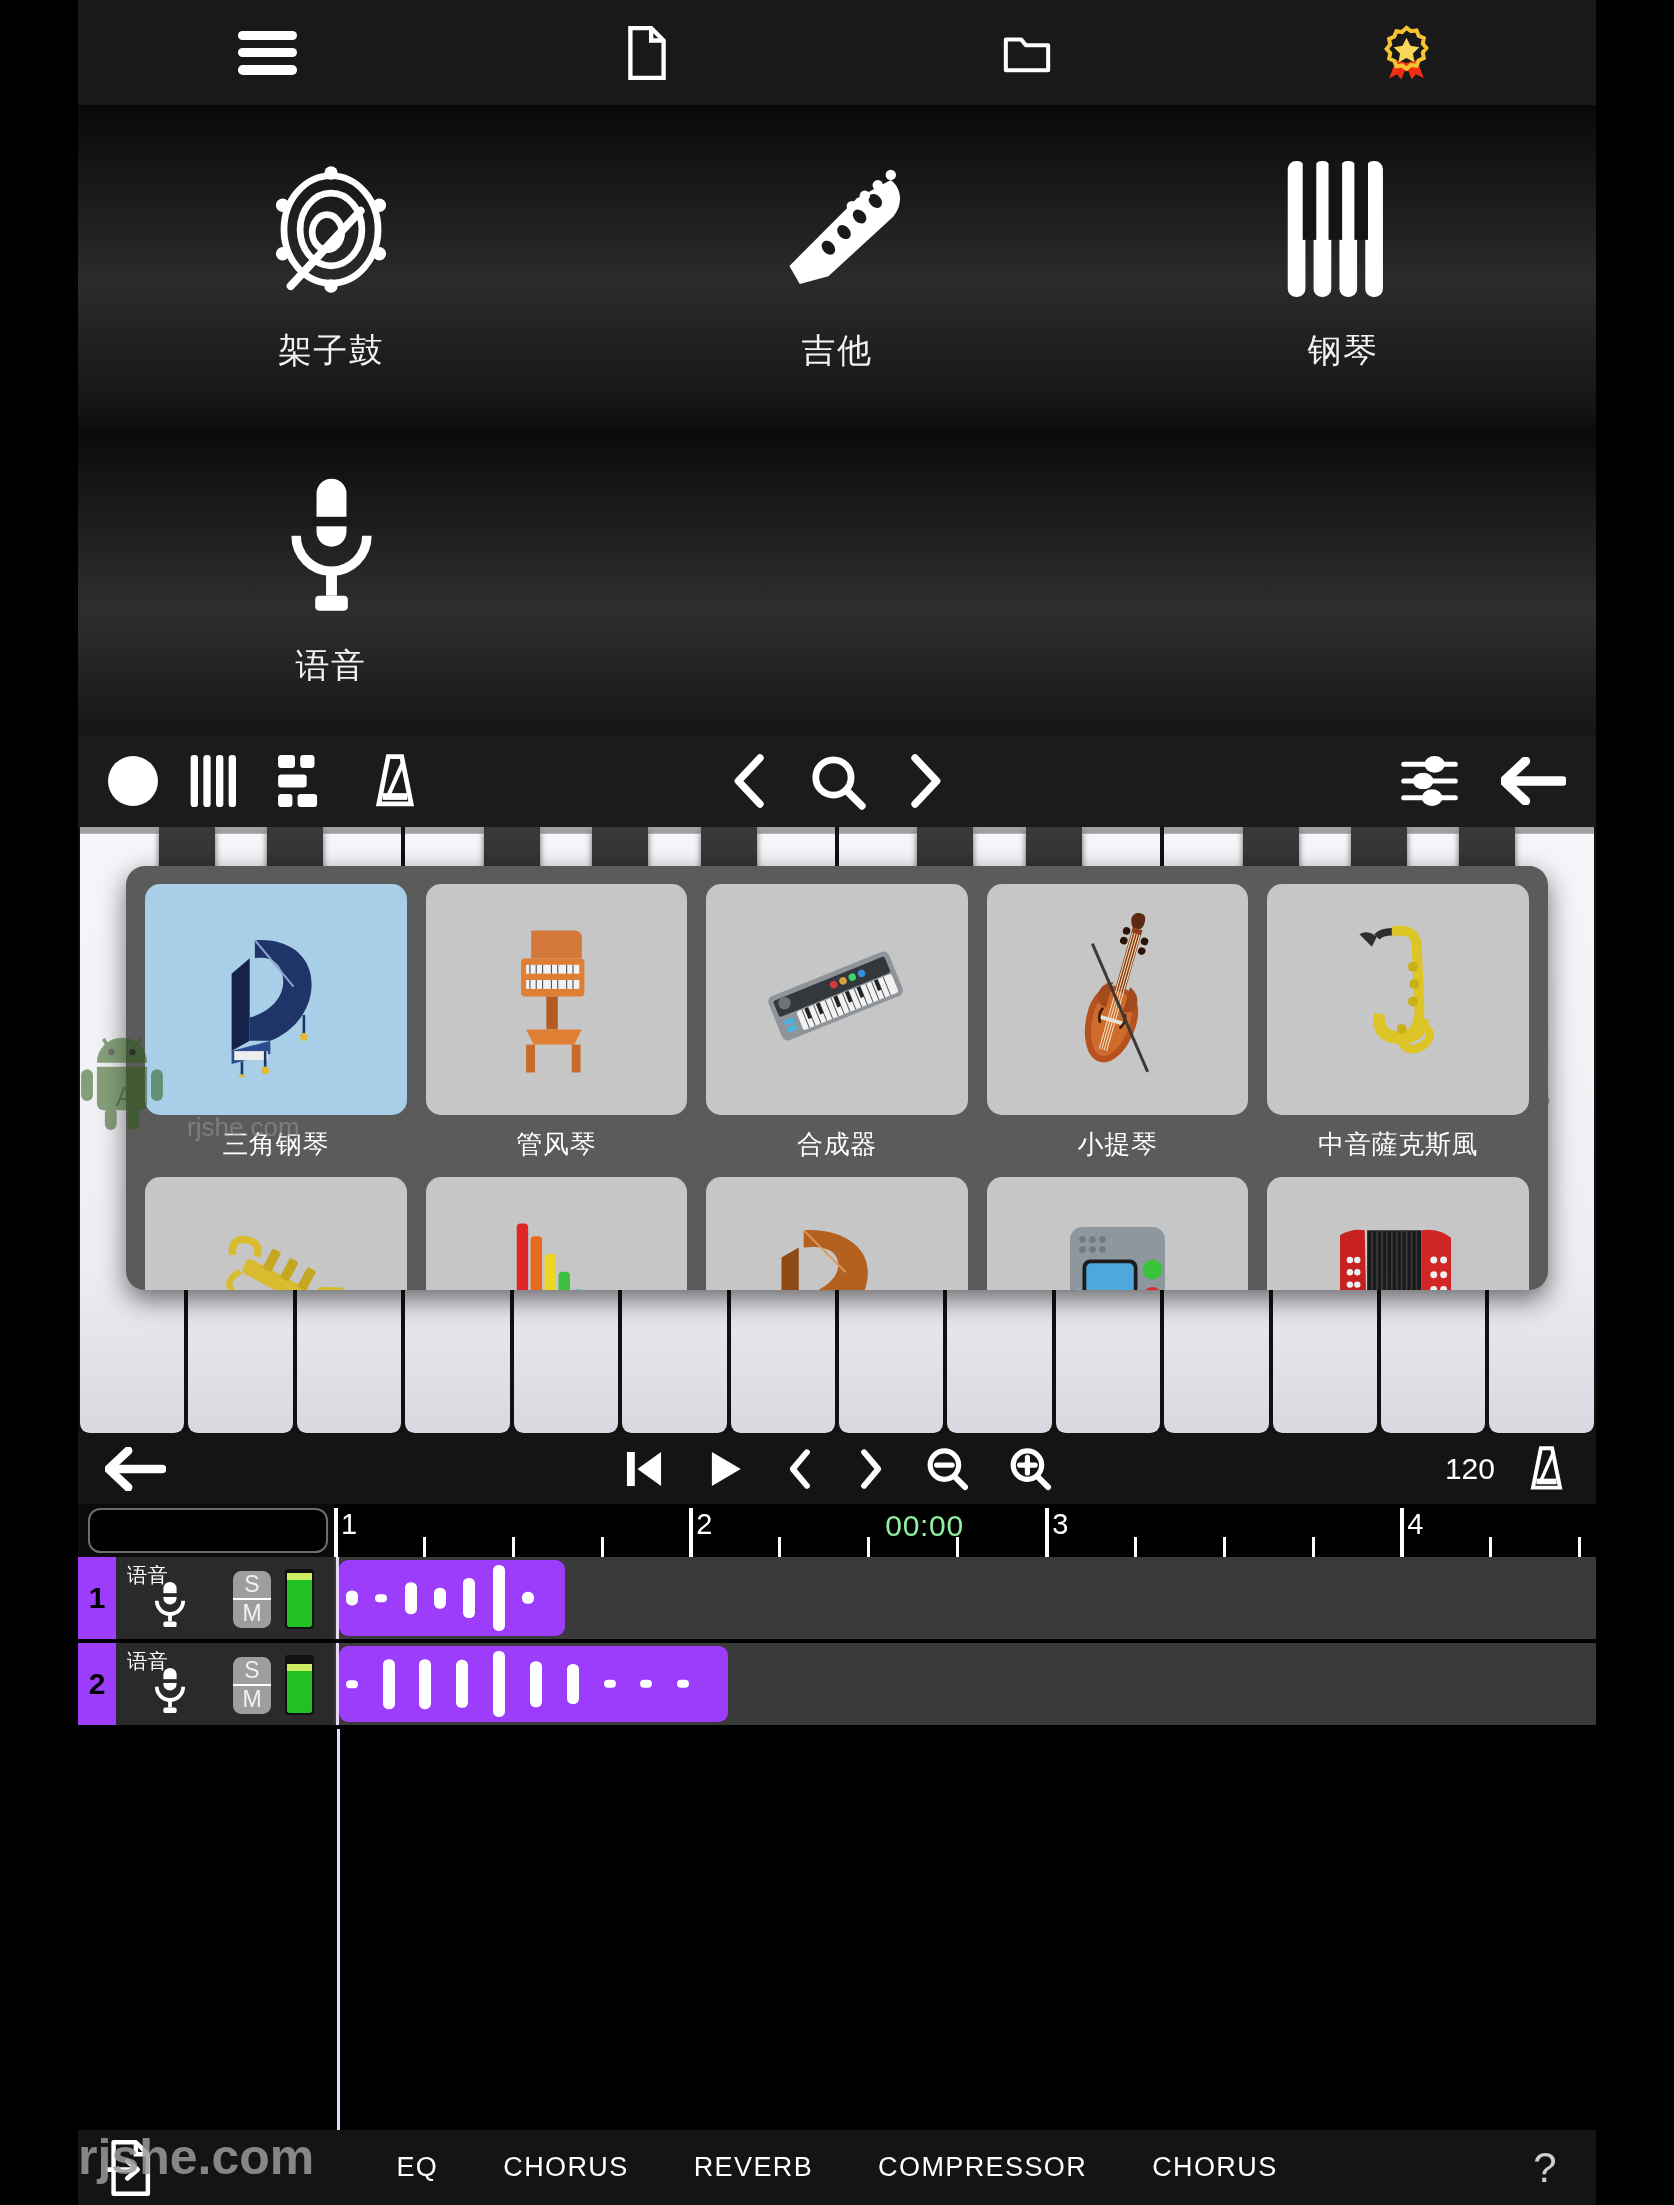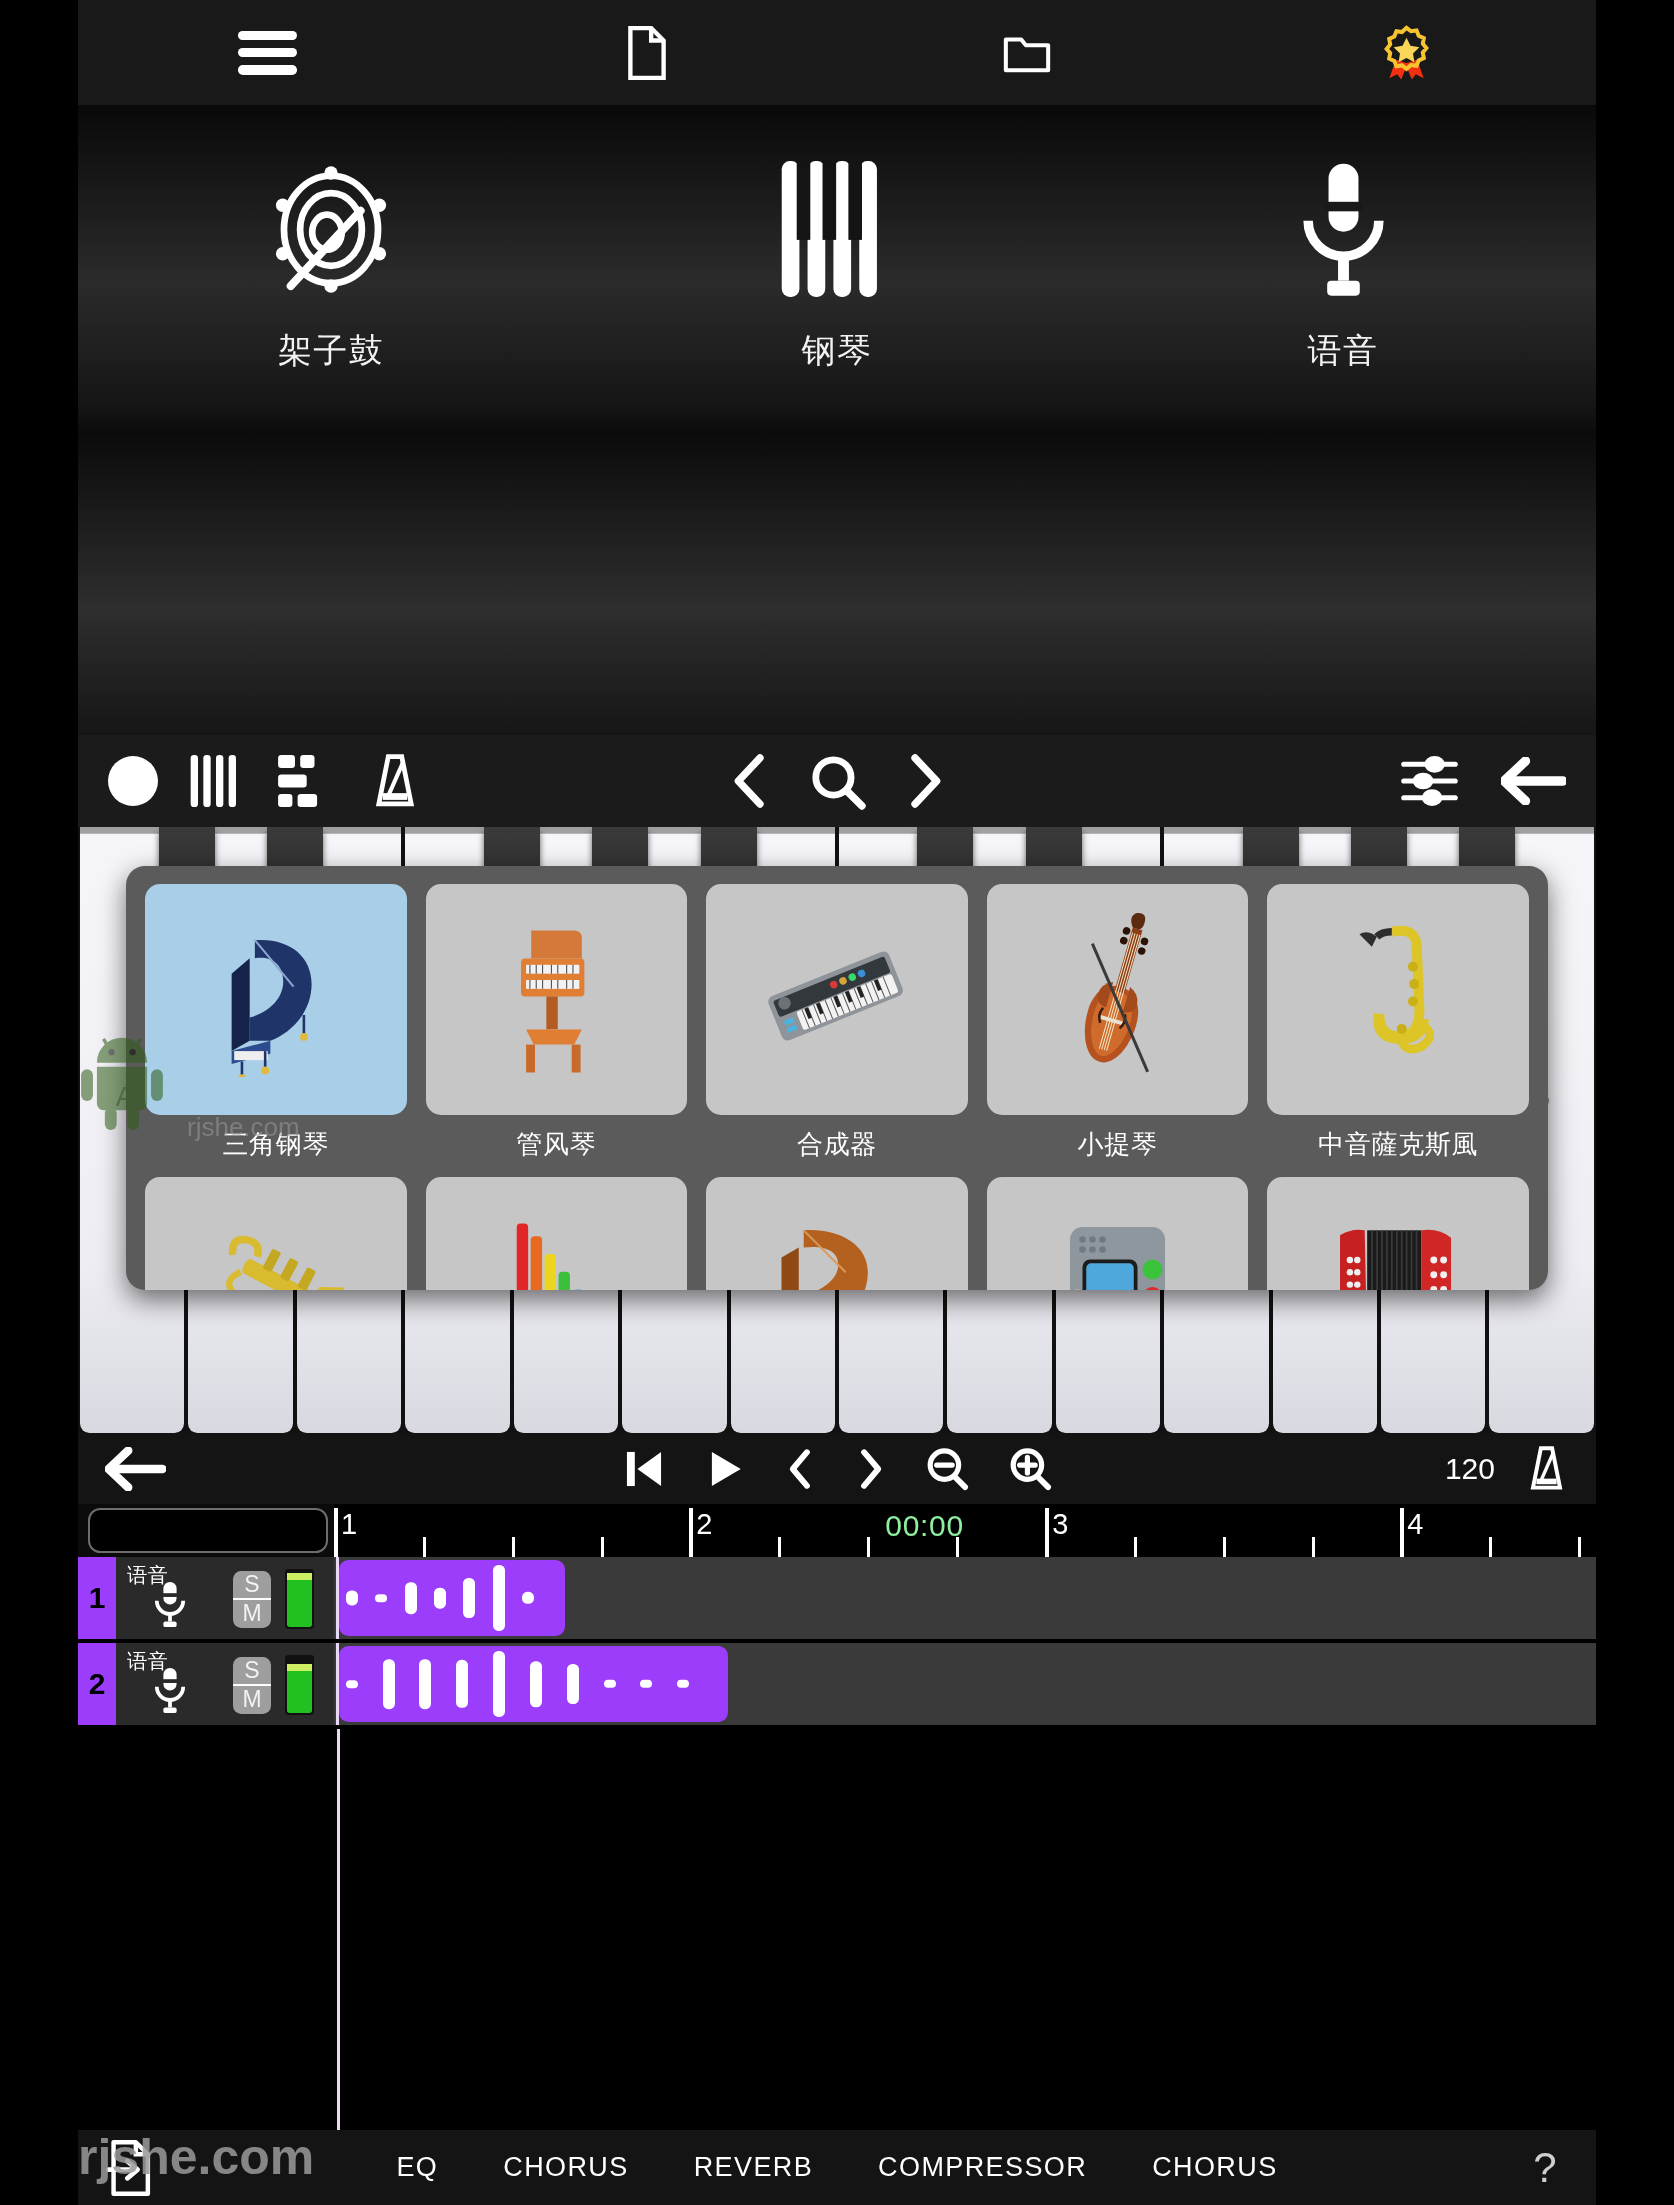--- a/index.html
+++ b/index.html
@@ -189,20 +189,40 @@
             <circle cx="14" cy="66" r="5"></circle>
               <circle cx="86" cy="66" r="5"></circle>
           </g>
           <path d="M20 90 L72 34" stroke="#fff" stroke-width="6" stroke-linecap="round"></path>
         </svg>
       </div>
       <div class="lbl">架子鼓</div>
     </div>
 
 
+    <div class="inst">
+      <div class="glyph">
+        <svg width="143" height="123" viewBox="0 0 110 92">
+          <path d="M96 8 C104 14 106 26 98 36 L48 82 L26 88 L18 74 L70 22 Z" fill="#fff"></path>
+          <g fill="#191919">
+            <ellipse cx="84" cy="24" rx="4.5" ry="6" transform="rotate(-42 84 24)"></ellipse>
+            <ellipse cx="72" cy="36" rx="4.5" ry="6" transform="rotate(-42 72 36)"></ellipse>
+            <ellipse cx="60" cy="48" rx="4.5" ry="6" transform="rotate(-42 60 48)"></ellipse>
+            <ellipse cx="48" cy="60" rx="4.5" ry="6" transform="rotate(-42 48 60)"></ellipse>
+          </g>
+          <g fill="#fff">
+            <circle cx="96" cy="4" r="4"></circle>
+              <circle cx="86" cy="12" r="4"></circle>
+            <circle cx="76" cy="20" r="4"></circle>
+              <circle cx="66" cy="28" r="4"></circle>
+          </g>
+        </svg>
+      </div>
+      <div class="lbl">吉他</div>
+    </div>
 
     <div class="inst">
       <div class="glyph">
         <svg width="123" height="136" viewBox="0 0 90 100">
           <g fill="#fff">
             <rect x="4" y="0" width="13" height="100" rx="6"></rect>
             <rect x="23" y="0" width="13" height="100" rx="6"></rect>
             <rect x="42" y="0" width="13" height="100" rx="6"></rect>
             <rect x="61" y="0" width="13" height="100" rx="6"></rect>
           </g>

